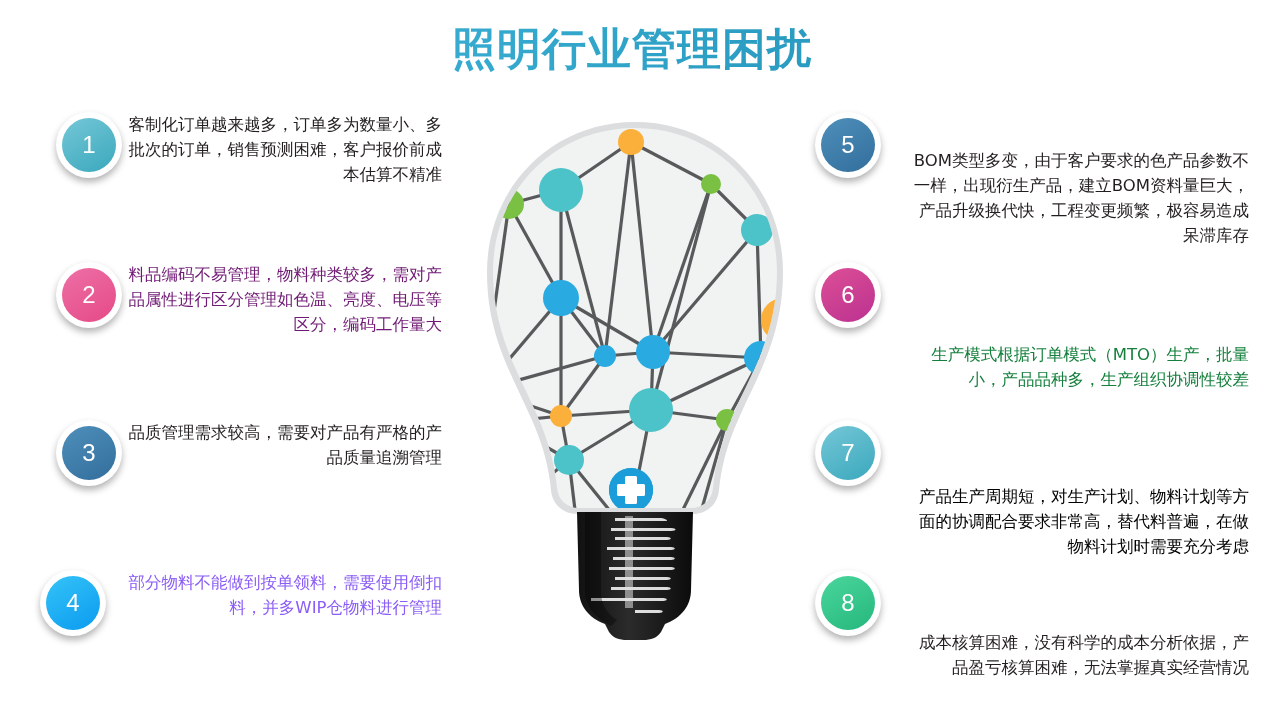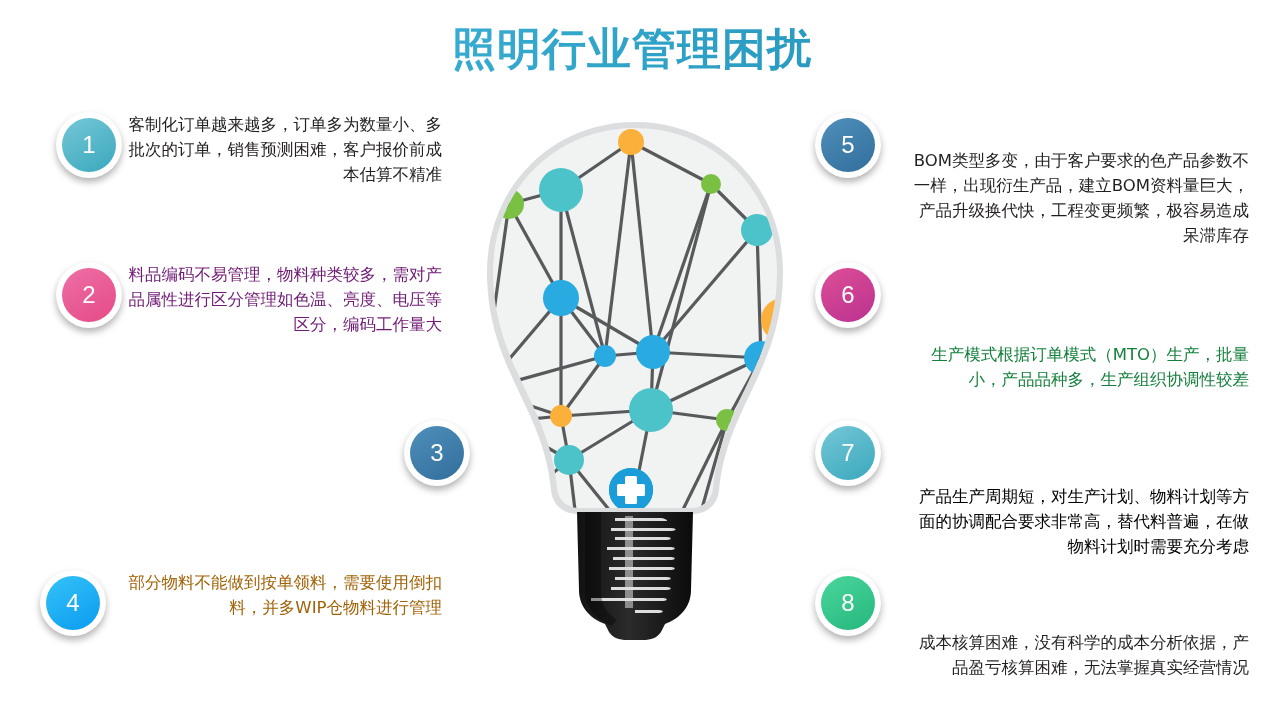--- a/index.html
+++ b/index.html
@@ -303,28 +303,29 @@
 
 <div class="item left" style="top:262px">
   <div class="desc" style="color: #701a75;">料品编码不易管理，物料种类较多，需对产品属性进行区分管理如色温、亮度、电压等区分，编码工作量大</div>
   <div class="badge-wrap">
     <div class="badge"></div>
     <div class="badge-inner" style="background-image: linear-gradient(150deg, rgb(238, 111, 166) 0%, rgb(229, 74, 134) 100%);">2</div>
   </div>
 </div>
 
 <div class="item left" style="top:420px">
+  <div class="desc" style="color: rgb(35, 31, 32);">品质管理需求较高，需要对产品有严格的产品质量追溯管理</div>
   <div class="badge-wrap">
     <div class="badge"></div>
     <div class="badge-inner" style="background-image: linear-gradient(150deg, rgb(78, 143, 186) 0%, rgb(51, 110, 156) 100%);">3</div>
   </div>
 </div>
 
 <div class="item left" style="top:570px">
-  <div class="desc" style="color: #a16207; margin-left: 17px;">部分物料不能做到按单领料，需要使用倒扣料，并多WIP仓物料进行管理</div>
+  <div class="desc" style="color: #8b5cf6; margin-left: 17px;">部分物料不能做到按单领料，需要使用倒扣料，并多WIP仓物料进行管理</div>
   <div class="badge-wrap">
     <div class="badge"></div>
     <div class="badge-inner" style="background-image: linear-gradient(150deg, rgb(53, 195, 247) 0%, rgb(10, 155, 240) 100%);">4</div>
   </div>
 </div>
 
 <div class="item right" style="top:112px">
   <div class="badge-wrap">
     <div class="badge"></div>
     <div class="badge-inner" style="background-image: linear-gradient(150deg, rgb(78, 143, 186) 0%, rgb(51, 110, 156) 100%);">5</div>

